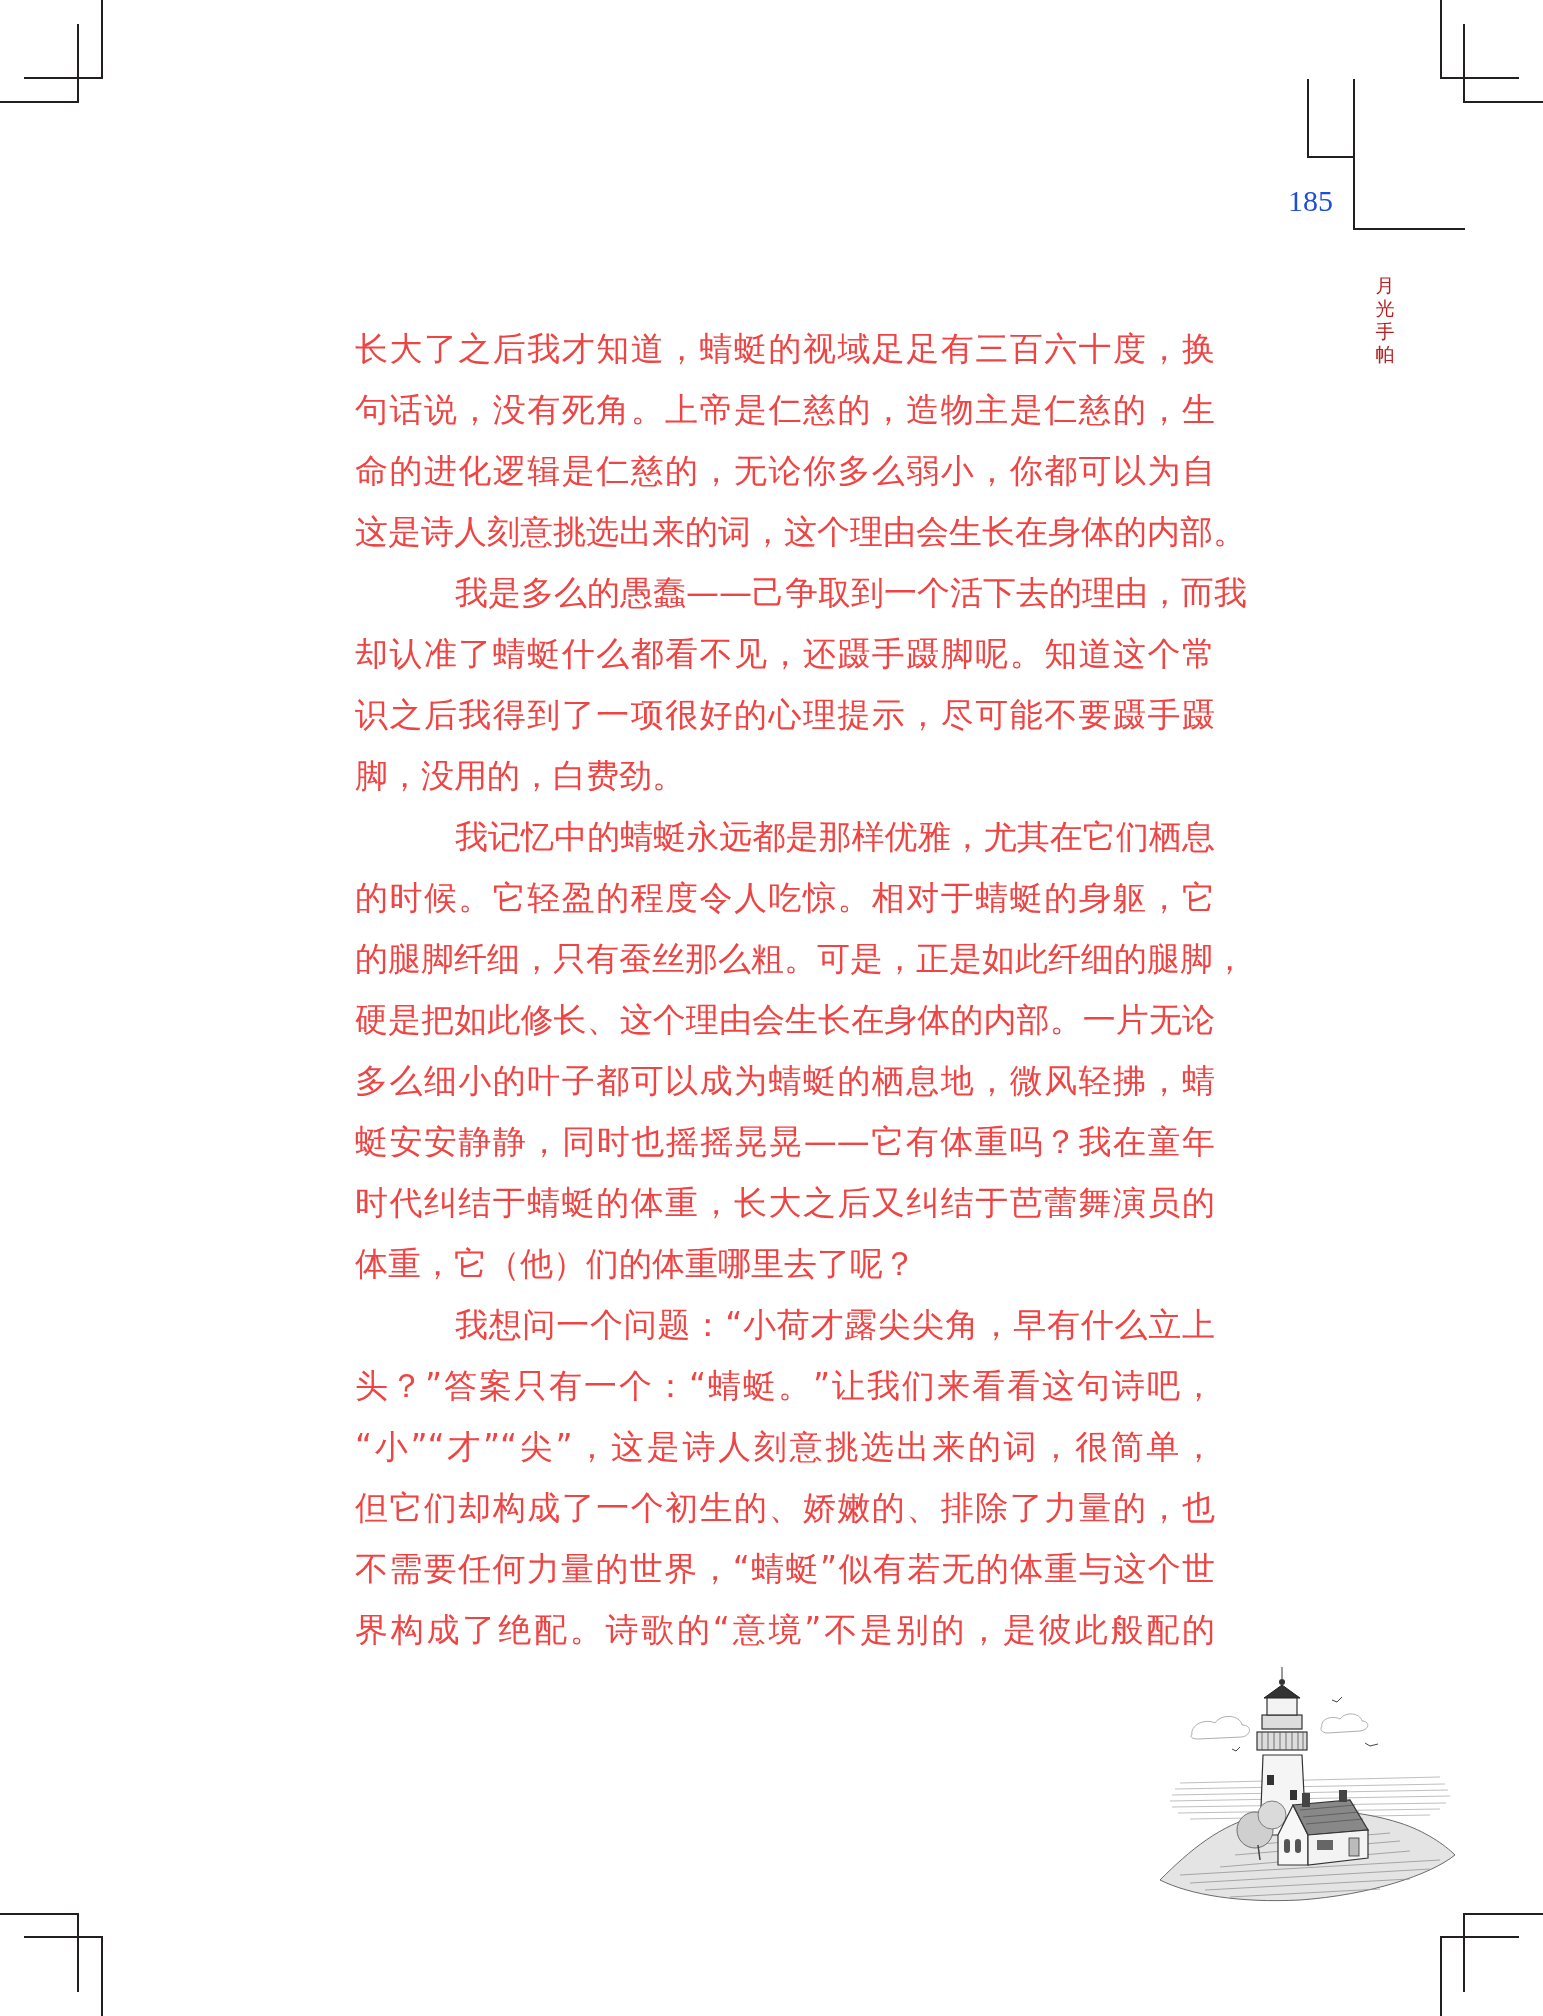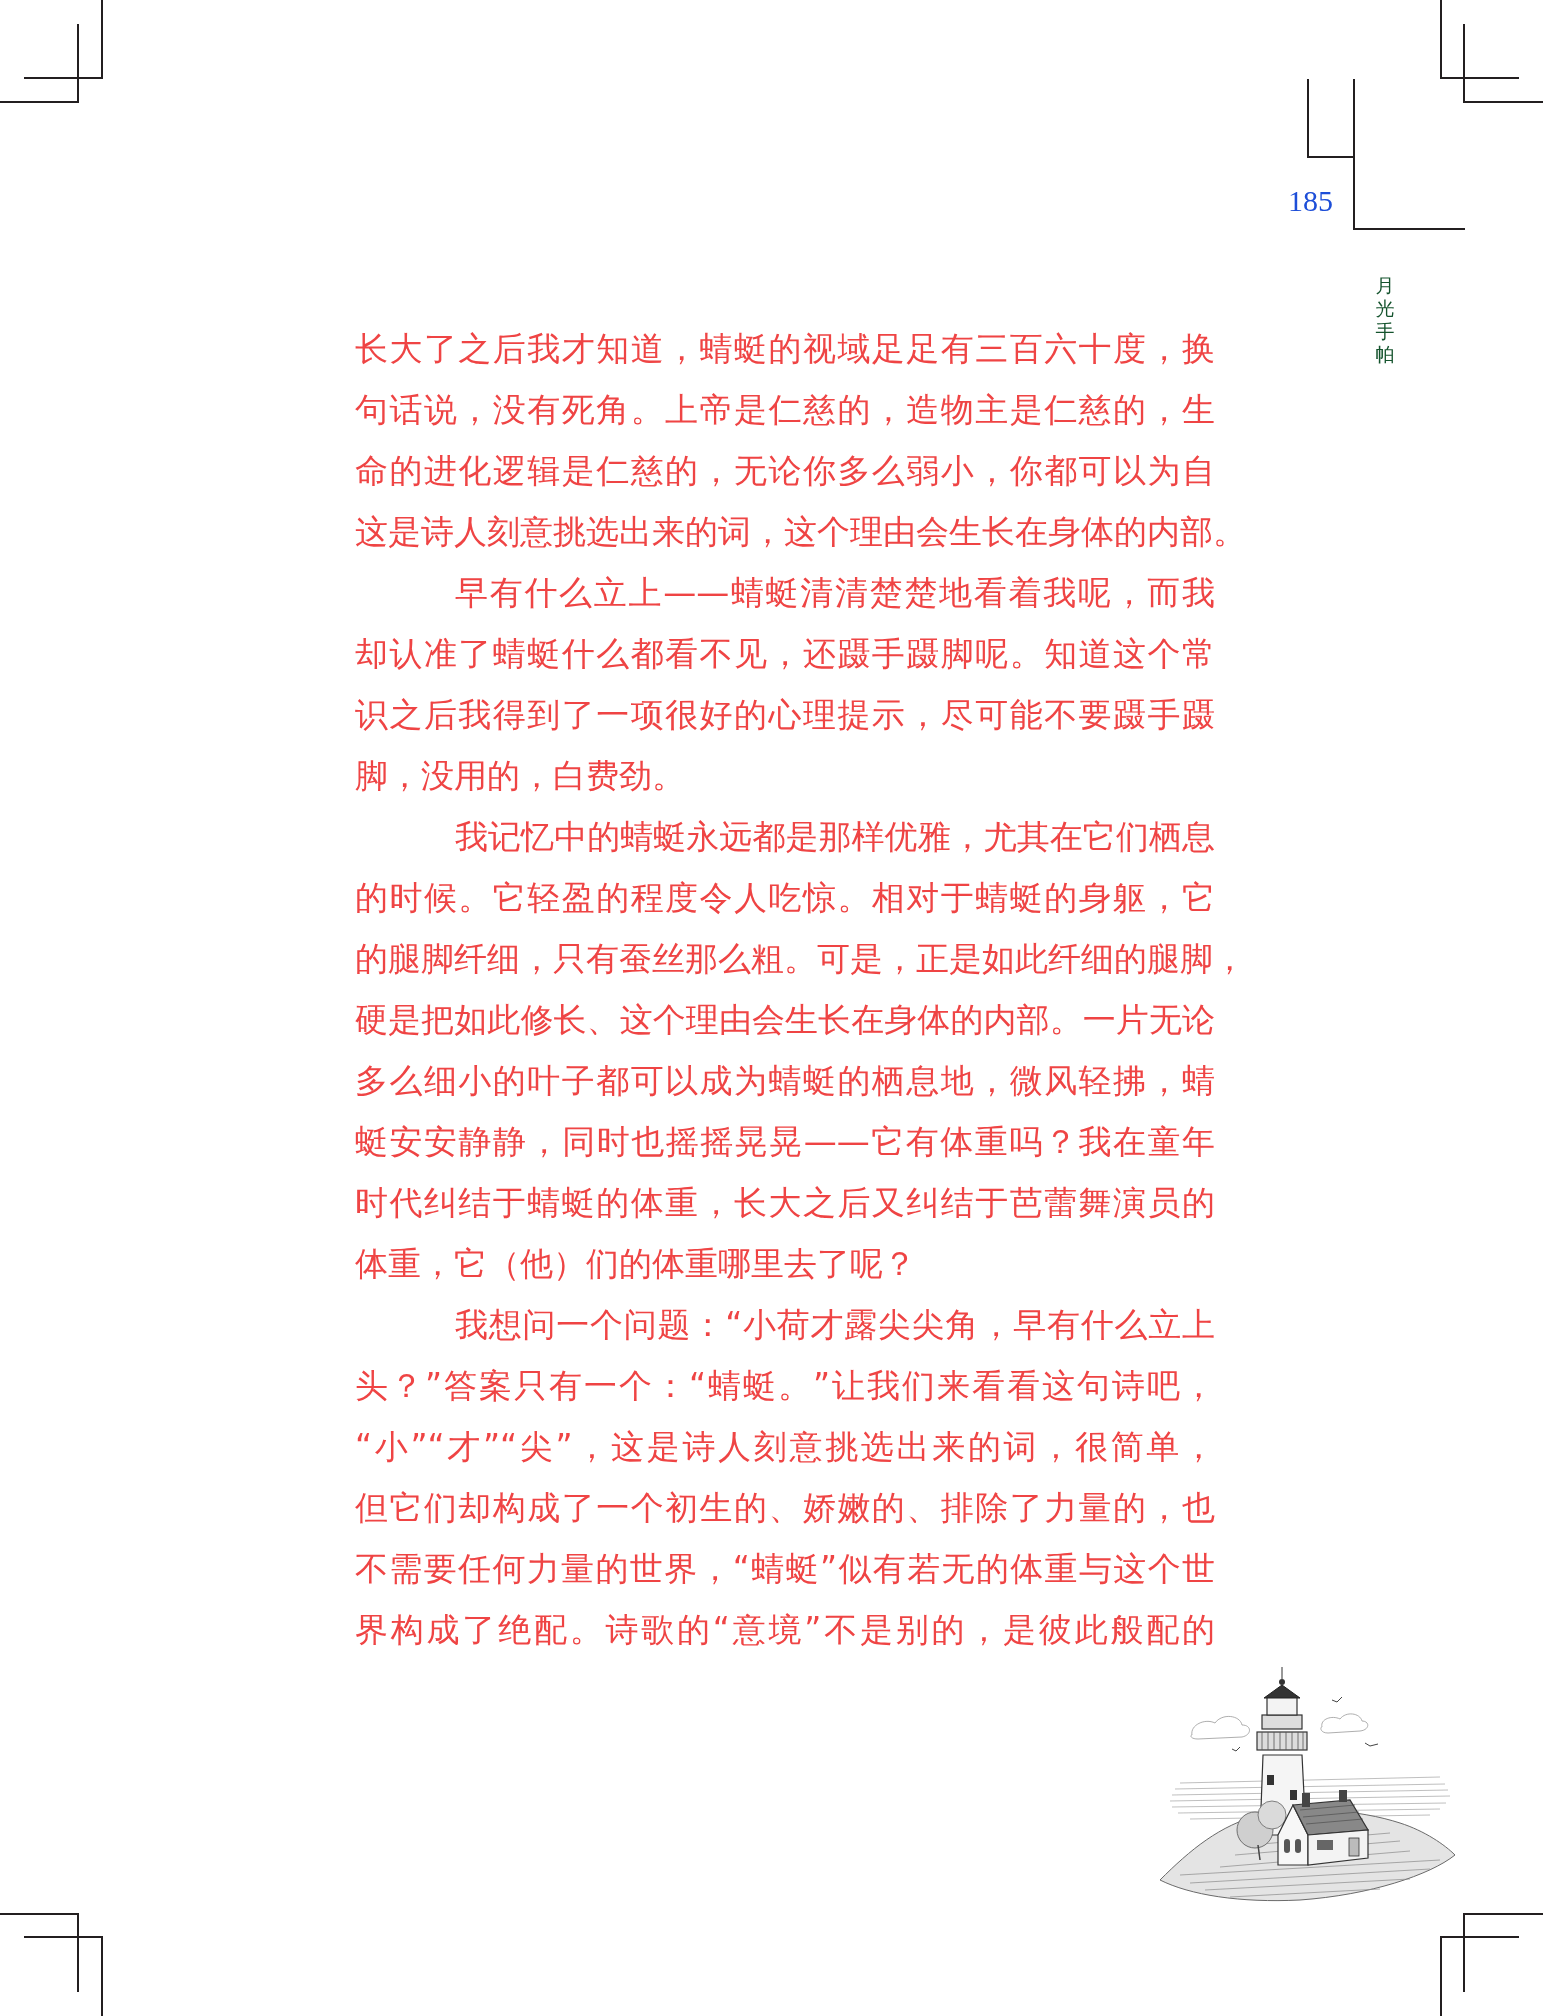--- a/index.html
+++ b/index.html
@@ -29,21 +29,21 @@
       color: #1d4ed8;
       letter-spacing: 0px;
     }
     .running-title {
       position: absolute;
       left: 1374px;
       top: 274px;
       width: 22px;
       font-size: 19px;
       line-height: 23px;
-      color: #14532d;
+      color: #b91c1c;
       text-align: center;
       word-break: break-all;
     }
     .body-text {
       position: absolute;
       left: 355px;
       top: 325px;
       width: 860px;
     }
     .text-line {
@@ -110,21 +110,21 @@
 
 <div class="page-number">185</div>
 
 <div class="running-title">月光手帕</div>
 
 <div class="body-text" id="body-text">
     <span class="text-line">长大了之后我才知道，蜻蜓的视域足足有三百六十度，换</span>
     <span class="text-line">句话说，没有死角。上帝是仁慈的，造物主是仁慈的，生</span>
     <span class="text-line">命的进化逻辑是仁慈的，无论你多么弱小，你都可以为自</span>
     <span class="text-line">这是诗人刻意挑选出来的词，这个理由会生长在身体的内部。</span>
-    <span class="text-line indent">早有什么立上——蜻蜓清清楚楚地看着我呢，而我</span>
+    <span class="text-line indent">我是多么的愚蠢——己争取到一个活下去的理由，而我</span>
     <span class="text-line">却认准了蜻蜓什么都看不见，还蹑手蹑脚呢。知道这个常</span>
     <span class="text-line">识之后我得到了一项很好的心理提示，尽可能不要蹑手蹑</span>
     <span class="text-line last">脚，没用的，白费劲。</span>
     <span class="text-line indent">我记忆中的蜻蜓永远都是那样优雅，尤其在它们栖息</span>
     <span class="text-line">的时候。它轻盈的程度令人吃惊。相对于蜻蜓的身躯，它</span>
     <span class="text-line">的腿脚纤细，只有蚕丝那么粗。可是，正是如此纤细的腿脚，</span>
     <span class="text-line">硬是把如此修长、这个理由会生长在身体的内部。一片无论</span>
     <span class="text-line">多么细小的叶子都可以成为蜻蜓的栖息地，微风轻拂，蜻</span>
     <span class="text-line">蜓安安静静，同时也摇摇晃晃——它有体重吗？我在童年</span>
     <span class="text-line">时代纠结于蜻蜓的体重，长大之后又纠结于芭蕾舞演员的</span>

